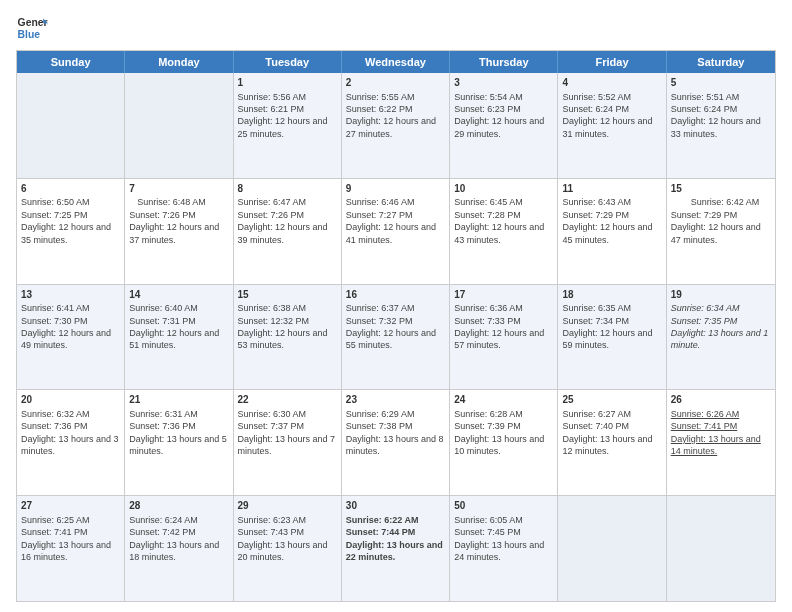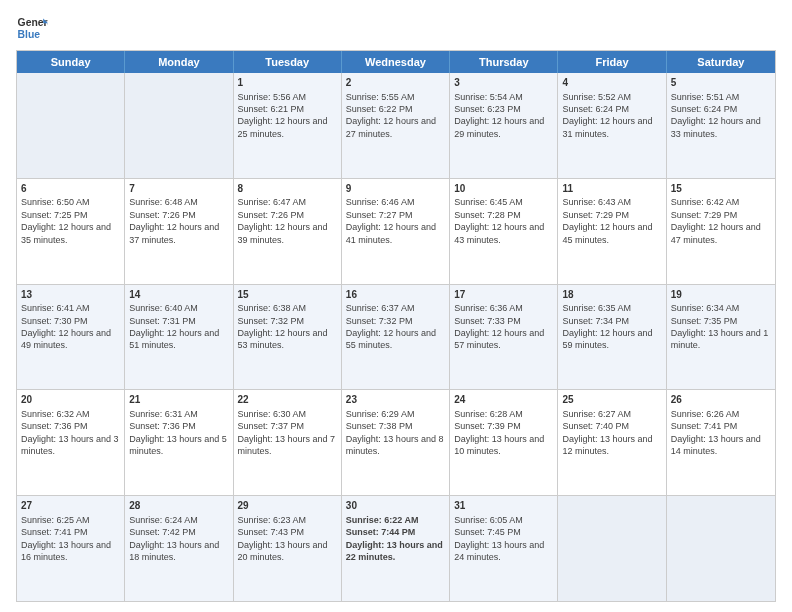--- a/index.html
+++ b/index.html
@@ -151,59 +151,59 @@
 Sunset: 6:24 PM
 Daylight: 12 hours and 31 minutes.</span></div>
           <div class="cal-cell alt-row"><span class="day-num">5</span><span class="cell-text" style="white-space: pre-line;">Sunrise: 5:51 AM
 Sunset: 6:24 PM
 Daylight: 12 hours and 33 minutes.</span></div>
         </div>
         <div class="cal-row">
           <div class="cal-cell"><span class="day-num">6</span><span class="cell-text" style="white-space: pre-line;">Sunrise: 6:50 AM
 Sunset: 7:25 PM
 Daylight: 12 hours and 35 minutes.</span></div>
-          <div class="cal-cell"><span class="day-num">7</span><span class="cell-text" style="white-space: pre-line;">Sunrise: 6:48 AM
+          <div class="cal-cell"><span class="day-num">7</span><span class="cell-text" style="white-space: pre-line; margin-left: 8px;">Sunrise: 6:48 AM
 Sunset: 7:26 PM
 Daylight: 12 hours and 37 minutes.</span></div>
           <div class="cal-cell"><span class="day-num">8</span><span class="cell-text" style="white-space: pre-line;">Sunrise: 6:47 AM
 Sunset: 7:26 PM
 Daylight: 12 hours and 39 minutes.</span></div>
           <div class="cal-cell"><span class="day-num">9</span><span class="cell-text" style="white-space: pre-line;">Sunrise: 6:46 AM
 Sunset: 7:27 PM
 Daylight: 12 hours and 41 minutes.</span></div>
           <div class="cal-cell"><span class="day-num">10</span><span class="cell-text" style="white-space: pre-line;">Sunrise: 6:45 AM
 Sunset: 7:28 PM
 Daylight: 12 hours and 43 minutes.</span></div>
           <div class="cal-cell"><span class="day-num">11</span><span class="cell-text" style="white-space: pre-line;">Sunrise: 6:43 AM
 Sunset: 7:29 PM
 Daylight: 12 hours and 45 minutes.</span></div>
-          <div class="cal-cell"><span class="day-num">15</span><span class="cell-text" style="white-space: pre-line;">Sunrise: 6:42 AM
+          <div class="cal-cell"><span class="day-num">15</span><span class="cell-text" style="white-space: pre-line; margin-left: 20px;">Sunrise: 6:42 AM
 Sunset: 7:29 PM
 Daylight: 12 hours and 47 minutes.</span></div>
         </div>
         <div class="cal-row">
           <div class="cal-cell alt-row"><span class="day-num">13</span><span class="cell-text" style="white-space: pre-line;">Sunrise: 6:41 AM
 Sunset: 7:30 PM
 Daylight: 12 hours and 49 minutes.</span></div>
           <div class="cal-cell alt-row"><span class="day-num">14</span><span class="cell-text" style="white-space: pre-line;">Sunrise: 6:40 AM
 Sunset: 7:31 PM
 Daylight: 12 hours and 51 minutes.</span></div>
           <div class="cal-cell alt-row"><span class="day-num">15</span><span class="cell-text" style="white-space: pre-line;">Sunrise: 6:38 AM
-Sunset: 7:32 PM
+Sunset: 12:32 PM
 Daylight: 12 hours and 53 minutes.</span></div>
           <div class="cal-cell alt-row"><span class="day-num">16</span><span class="cell-text" style="white-space: pre-line;">Sunrise: 6:37 AM
 Sunset: 7:32 PM
 Daylight: 12 hours and 55 minutes.</span></div>
           <div class="cal-cell alt-row"><span class="day-num">17</span><span class="cell-text" style="white-space: pre-line;">Sunrise: 6:36 AM
 Sunset: 7:33 PM
 Daylight: 12 hours and 57 minutes.</span></div>
           <div class="cal-cell alt-row"><span class="day-num">18</span><span class="cell-text" style="white-space: pre-line;">Sunrise: 6:35 AM
 Sunset: 7:34 PM
 Daylight: 12 hours and 59 minutes.</span></div>
-          <div class="cal-cell alt-row"><span class="day-num">19</span><span class="cell-text" style="white-space: pre-line;">Sunrise: 6:34 AM
+          <div class="cal-cell alt-row"><span class="day-num">19</span><span class="cell-text" style="white-space: pre-line; font-style: italic;">Sunrise: 6:34 AM
 Sunset: 7:35 PM
 Daylight: 13 hours and 1 minute.</span></div>
         </div>
         <div class="cal-row">
           <div class="cal-cell"><span class="day-num">20</span><span class="cell-text" style="white-space: pre-line;">Sunrise: 6:32 AM
 Sunset: 7:36 PM
 Daylight: 13 hours and 3 minutes.</span></div>
           <div class="cal-cell"><span class="day-num">21</span><span class="cell-text" style="white-space: pre-line;">Sunrise: 6:31 AM
 Sunset: 7:36 PM
 Daylight: 13 hours and 5 minutes.</span></div>
@@ -212,38 +212,38 @@
 Daylight: 13 hours and 7 minutes.</span></div>
           <div class="cal-cell"><span class="day-num">23</span><span class="cell-text" style="white-space: pre-line; margin-top: 32px;">Sunrise: 6:29 AM
 Sunset: 7:38 PM
 Daylight: 13 hours and 8 minutes.</span></div>
           <div class="cal-cell"><span class="day-num">24</span><span class="cell-text" style="white-space: pre-line;">Sunrise: 6:28 AM
 Sunset: 7:39 PM
 Daylight: 13 hours and 10 minutes.</span></div>
           <div class="cal-cell"><span class="day-num">25</span><span class="cell-text" style="white-space: pre-line;">Sunrise: 6:27 AM
 Sunset: 7:40 PM
 Daylight: 13 hours and 12 minutes.</span></div>
-          <div class="cal-cell"><span class="day-num">26</span><span class="cell-text" style="white-space: pre-line;">Sunrise: 6:26 AM
+          <div class="cal-cell"><span class="day-num">26</span><span class="cell-text" style="white-space: pre-line; text-decoration: underline;">Sunrise: 6:26 AM
 Sunset: 7:41 PM
 Daylight: 13 hours and 14 minutes.</span></div>
         </div>
         <div class="cal-row">
           <div class="cal-cell alt-row"><span class="day-num">27</span><span class="cell-text" style="white-space: pre-line;">Sunrise: 6:25 AM
 Sunset: 7:41 PM
 Daylight: 13 hours and 16 minutes.</span></div>
           <div class="cal-cell alt-row"><span class="day-num">28</span><span class="cell-text" style="white-space: pre-line;">Sunrise: 6:24 AM
 Sunset: 7:42 PM
 Daylight: 13 hours and 18 minutes.</span></div>
           <div class="cal-cell alt-row"><span class="day-num">29</span><span class="cell-text" style="white-space: pre-line;">Sunrise: 6:23 AM
 Sunset: 7:43 PM
 Daylight: 13 hours and 20 minutes.</span></div>
           <div class="cal-cell alt-row"><span class="day-num">30</span><span class="cell-text" style="white-space: pre-line; font-weight: bold;">Sunrise: 6:22 AM
 Sunset: 7:44 PM
 Daylight: 13 hours and 22 minutes.</span></div>
-          <div class="cal-cell alt-row"><span class="day-num">31</span><span class="cell-text" style="white-space: pre-line;">Sunrise: 6:05 AM
+          <div class="cal-cell alt-row"><span class="day-num">50</span><span class="cell-text" style="white-space: pre-line;">Sunrise: 6:05 AM
 Sunset: 7:45 PM
 Daylight: 13 hours and 24 minutes.</span></div>
           <div class="cal-cell empty alt-row"></div>
           <div class="cal-cell empty alt-row"></div>
         </div>
       </div>
   </div>
 </div>
 
 </body></html>

